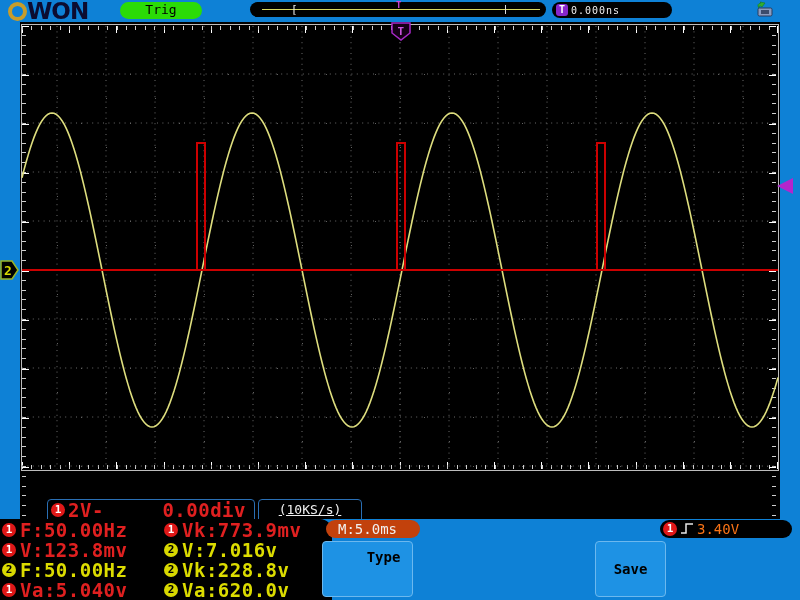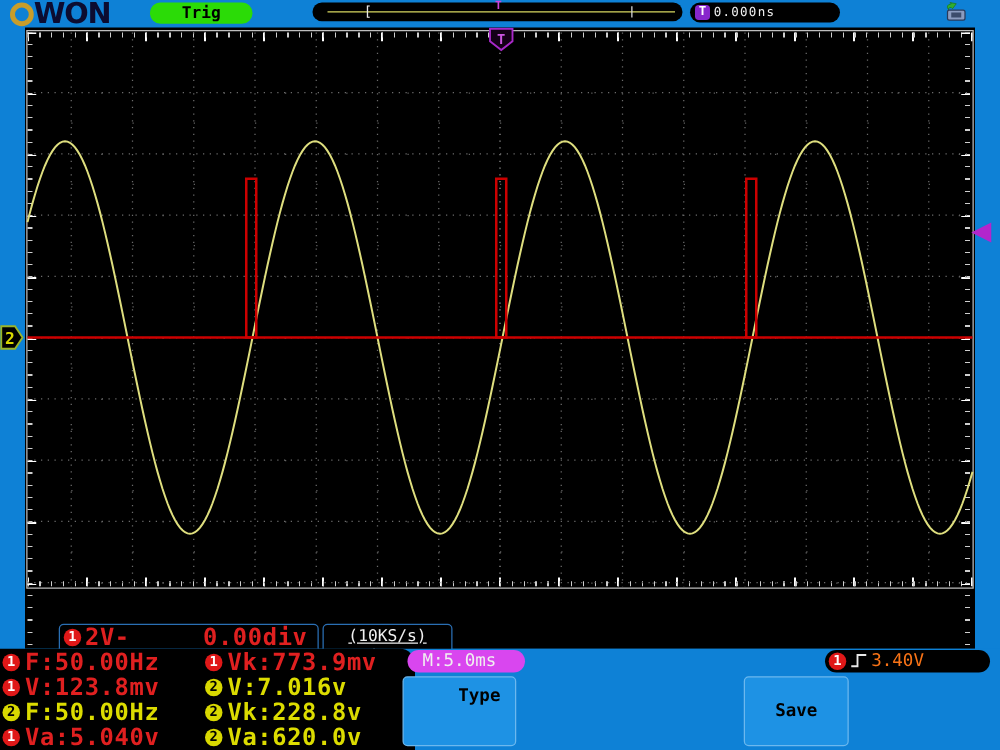--- a/index.html
+++ b/index.html
@@ -6,22 +6,22 @@
   body{width:800px;height:600px;position:relative;overflow:hidden;
        background:#0e81d6;font-family:"DejaVu Sans Mono",monospace;}
   .abs{position:absolute;}
 
   
   #topbar{left:0;top:0;width:800px;height:22px;background:#0e81d6;}
   #logo{left:8px;top:2px;height:18px;display:flex;align-items:center;}
   #logo .oring{width:11px;height:11px;border:4px solid #c89d2a;border-radius:50%;display:inline-block;}
   #logo .otext{color:#0c0c30;font-weight:bold;font-size:23px;letter-spacing:-1px;font-family:"DejaVu Sans",sans-serif;}
   #trigpill{left:120px;top:2px;width:82px;height:17px;border-radius:9px;
-            display:flex;align-items:center;justify-content:center;
-            color:#000;font-size:13px;font-weight:bold;}
+            display:flex;justify-content:center;
+            color:#000;font-size:13px;font-weight:normal;}
   #timeline{left:250px;top:2px;width:296px;height:15px;background:#000;border-radius:8px;}
   #timeline .yline{position:absolute;left:12px;top:7px;width:278px;height:1px;background:#d8d860;}
   #timeline .bracket{position:absolute;left:41px;top:0px;color:#e8e8e8;font-size:11px;line-height:15px;}
   #timeline .wtick{position:absolute;left:255px;top:3px;width:1px;height:9px;background:#dcdcdc;}
   #timeline .tinyT{position:absolute;left:146px;top:-2px;color:#cc44dd;font-size:9px;font-weight:bold;}
   #timepill{left:552px;top:2px;width:120px;height:16px;background:#000;border-radius:8px;
             display:flex;align-items:center;gap:3px;padding-left:4px;box-sizing:border-box;}
   #timepill .tbadge{width:12px;height:12px;border-radius:3px;background:#8826cc;color:#fff;
                     font-size:10px;font-weight:bold;text-align:center;line-height:12px;}
   #timepill .tval{color:#f0f0f0;font-size:10px;letter-spacing:1px;}
@@ -72,31 +72,31 @@
   .t-yel{color:#dcdc00;}
   .mtext{font-size:19px;font-weight:bold;letter-spacing:0.5px;}
 
   
   #botbar{left:0;top:519px;width:800px;height:81px;background:#0e81d6;}
   #measpanel{left:0;top:0;width:332px;height:81px;background:#000;border-radius:0 12px 0 0;}
   .mcol{position:absolute;top:1px;}
   #mcol-l{left:2px;width:160px;}
   #mcol-r{left:164px;width:166px;}
   .mrow{display:flex;align-items:center;gap:4px;height:20px;}
-  #mpill{left:326px;top:1px;width:94px;height:18px;background:#d946ef;border-radius:9px;
+  #mpill{left:326px;top:1px;width:94px;height:18px;background:#c2410c;border-radius:9px;
          color:#f0f0f0;font-size:14px;display:flex;align-items:center;padding-left:12px;box-sizing:border-box;}
   #trigpill2{left:660px;top:1px;width:132px;height:18px;background:#000;border-radius:9px;
          display:flex;align-items:center;gap:3px;padding-left:3px;box-sizing:border-box;}
   #trigpill2 .lvl{color:#f97316;font-size:14px;}
   .softbtn{background:#1e92e4;border:1px solid #6cb8ee;border-radius:4px;color:#000;
            font-size:14px;font-weight:bold;text-align:center;box-sizing:border-box;}
   #typebtn{left:322px;top:22px;width:91px;height:56px;}
   #typebtn .btitle{margin-top:7px;margin-left:32px;}
   #typebtn .bval{display:inline-block;background:#efefef;padding:1px 6px;margin-top:7px;}
-  #savebtn{left:595px;top:22px;width:84px;height:56px;display:flex;align-items:center;justify-content:center;}
+  #savebtn{left:595px;top:22px;width:71px;height:56px;display:flex;align-items:center;justify-content:center;}
 
   
   #usbicon{left:753px;top:1px;}
 </style>
 </head>
 <body>
 
 <div id="topbar" class="abs">
   <div id="logo" class="abs">
     <span class="oring"></span>

